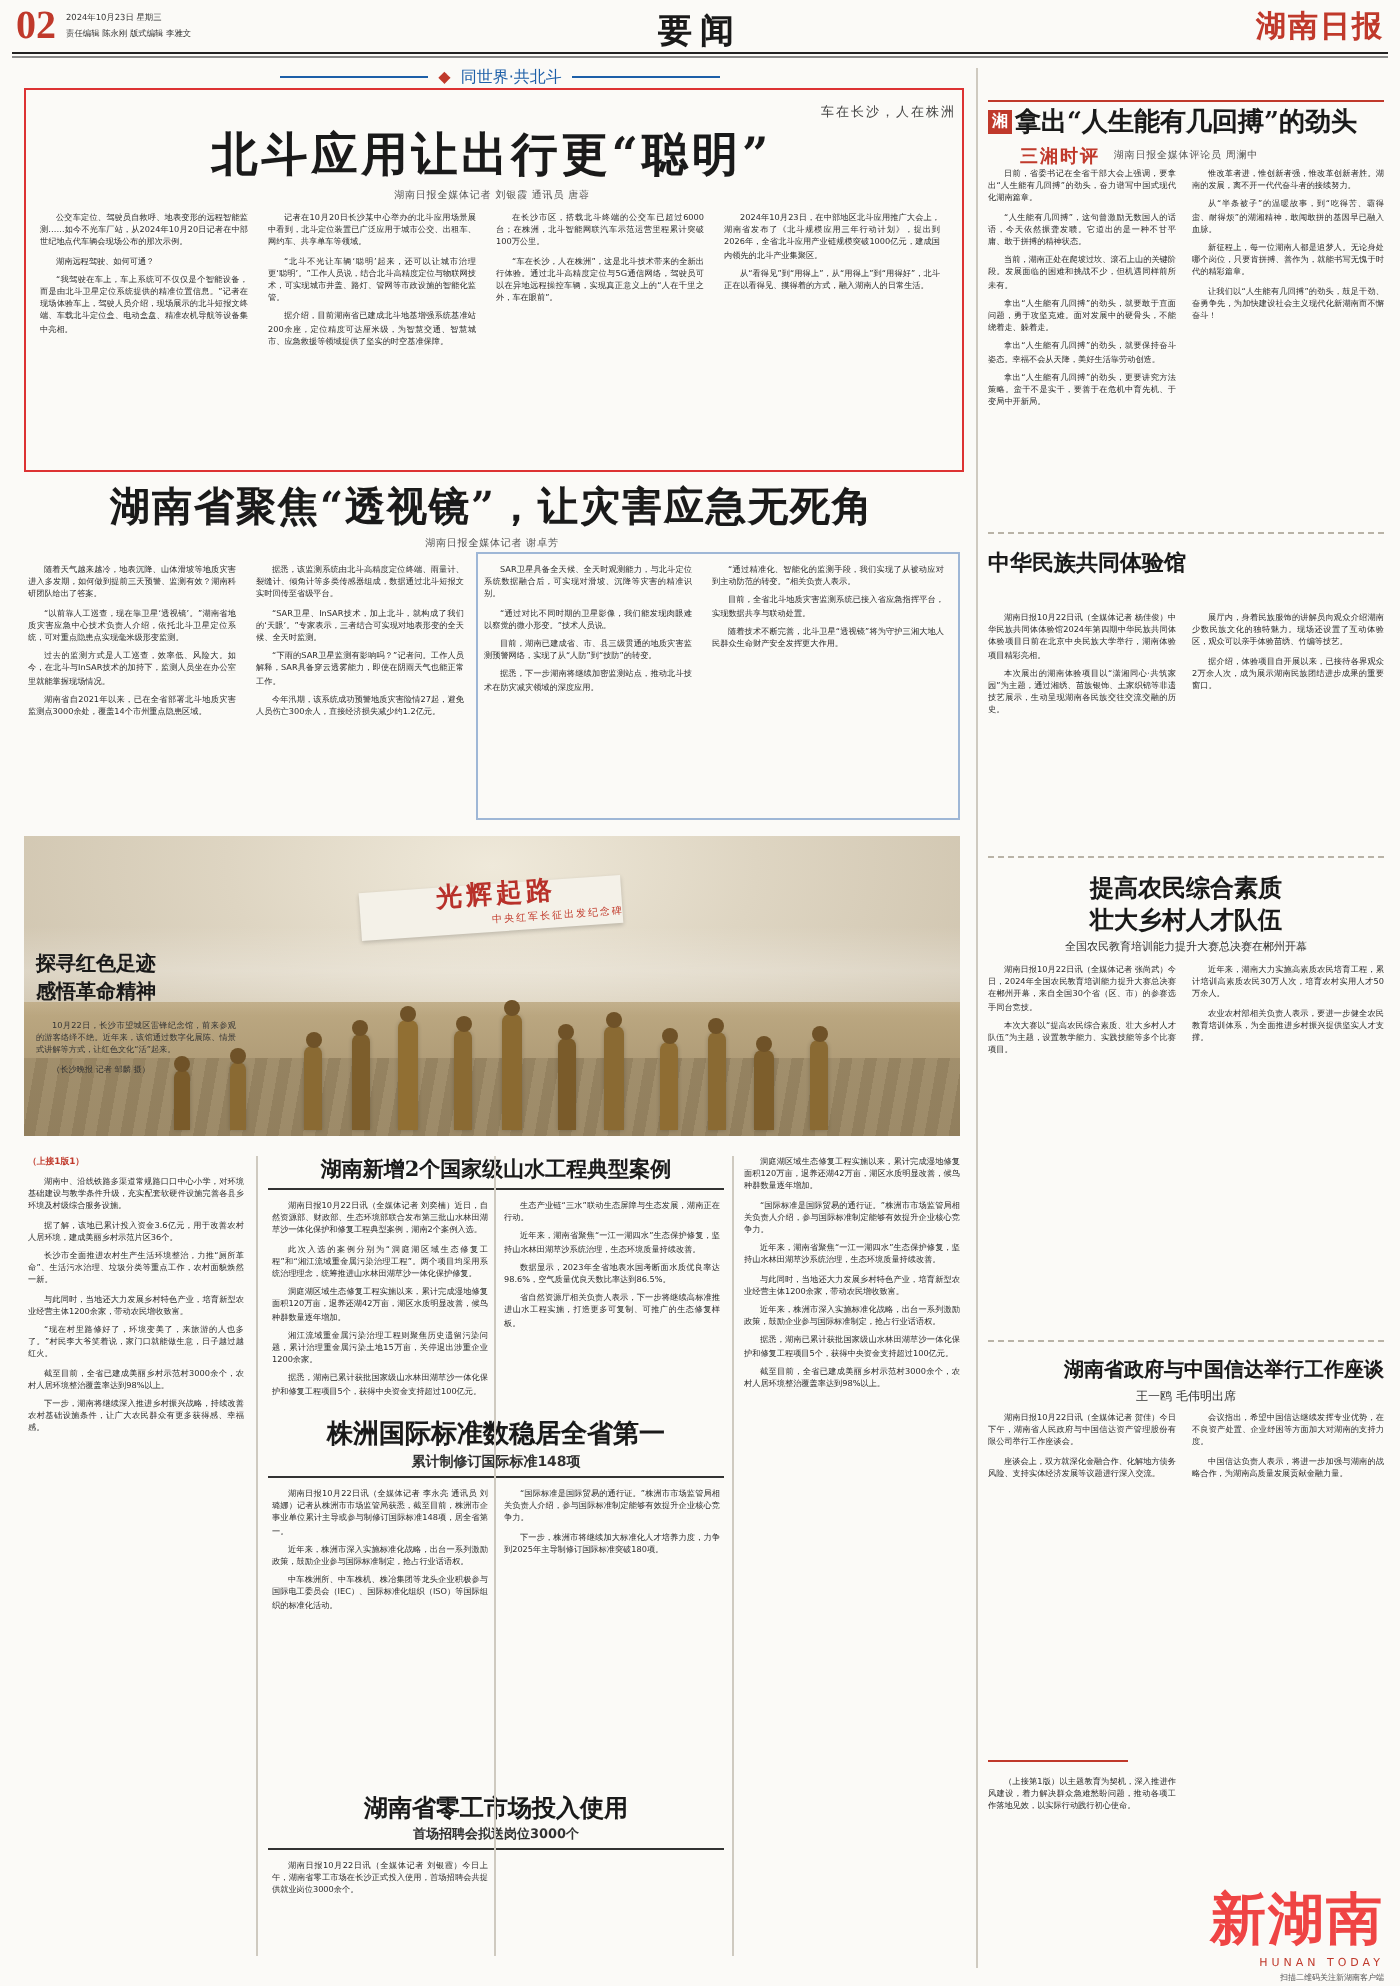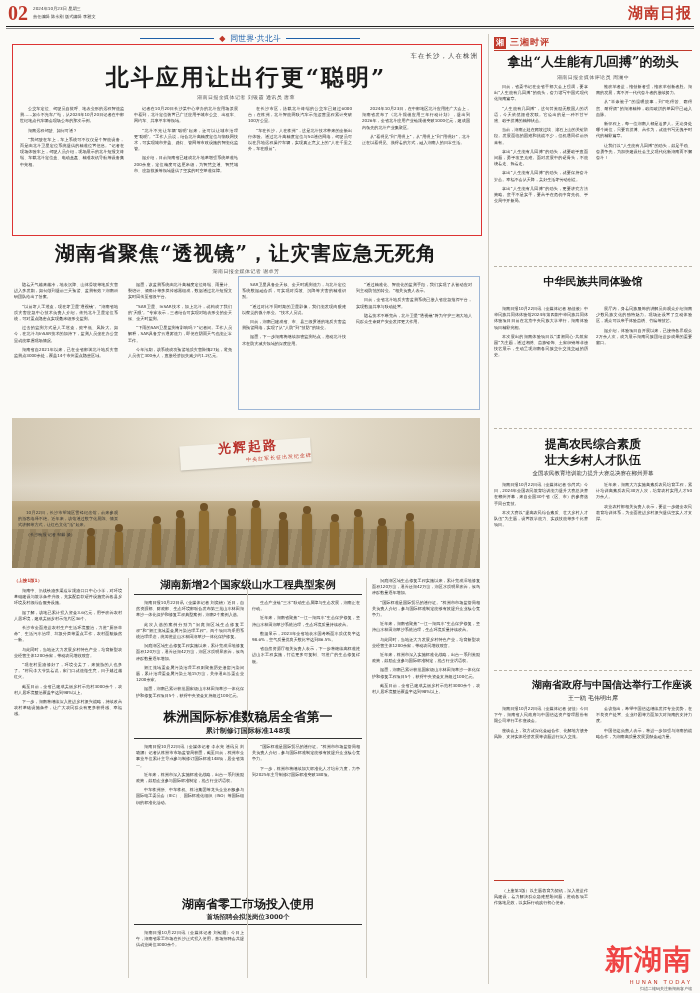--- a/index.html
+++ b/index.html
@@ -50,41 +50,42 @@
   .fig{position:absolute;bottom:0;background:#8a6a33;border-radius:4px 4px 0 0;box-shadow:0 0 2px rgba(0,0,0,.2);}
   .fig:after{content:"";position:absolute;left:50%;top:-7px;transform:translateX(-50%);width:8px;height:8px;border-radius:50%;background:#6f5228;}
   .photo .dust{position:absolute;left:0;right:0;top:30%;height:30%;background:linear-gradient(transparent,rgba(255,255,255,.25),transparent);}
 
   .cap-title{font-weight:bold;font-family:"DejaVu Serif",serif;}
   .cap-body{font-size:4.1px;line-height:6.2px;color:#333;text-align:justify;}
 
   
   .rbadge{display:flex;align-items:center;gap:4px;}
   .rbadge .sq{width:12px;height:12px;background:#c0392b;color:#fff;font-size:8px;font-weight:bold;display:flex;align-items:center;justify-content:center;font-family:"DejaVu Serif",serif;}
-  .rbadge .tx{font-size:9px;font-weight:bold;color:#c0392b;font-family:Liberation Mono, monospace;letter-spacing:1px;}
+  .rbadge .tx{font-size:9px;font-weight:bold;color:#c0392b;font-family:Liberation Mono, monospace;letter-spacing:1px;margin-top:36px;}
   .rtitle{font-weight:bold;font-family:"DejaVu Serif",serif;}
   .dashrule{height:0;border-top:1px dashed #b9b3a7;}
 
   .logo-nx{position:absolute;right:8px;bottom:8px;text-align:right;}
   .logo-nx .cn{font-size:28px;font-weight:bold;color:#ef4444;font-family:"DejaVu Serif",serif;letter-spacing:1px;}
   .logo-nx .en{font-size:5.5px;color:#c0392b;letter-spacing:2px;}
   .logo-sub{font-size:4px;color:#555;}
   .redline{background:#c0392b;height:1.4px;}
 </style>
 </head>
 <body>
 
 <div class="page">
 
   <div class="masthead">
     <div class="pg-num">02</div>
     <div class="pg-meta">
       <div>2024年10月23日 星期三</div>
       <div>责任编辑 陈永刚  版式编辑 李雅文</div>
     </div>
+    <div class="head-title">要闻</div>
     <div class="brand">湖南日报</div>
   </div>
   <div class="rule"></div>
   <div class="rule2"></div>
 
   <div class="col-rule" style="left:488px;top:34px;height:950px;"></div>
 
   <div style="position:absolute;left:140px;top:33px;width:220px;" class="kicker">
     <span style="flex:1;height:1px;background:#1d5fa8;"></span>
     <span class="ico">◆</span>
@@ -164,20 +165,22 @@
       <div class="fig" style="left:62%;width:10px;height:52px;"></div>
       <div class="fig" style="left:68%;width:9px;height:44px;background:#8f6d33;"></div>
       <div class="fig" style="left:73%;width:9px;height:49px;"></div>
       <div class="fig" style="left:78%;width:10px;height:40px;background:#7d5e2c;"></div>
       <div class="fig" style="left:84%;width:9px;height:45px;"></div>
       <div class="fig" style="left:22%;width:8px;height:34px;background:#8a6a33;"></div>
       <div class="fig" style="left:16%;width:8px;height:30px;background:#7a5b2a;"></div>
     </div>
   </div>
 
+  <div class="cap-title" style="position:absolute;left:18px;top:476px;width:100px;font-size:10px;line-height:14px;white-space:pre-line;">探寻红色足迹
+感悟革命精神</div>
   <div class="cap-body" style="position:absolute;left:18px;top:510px;width:100px;">
     <p style="margin:0 0 3px 0;text-indent:8px;">10月22日，长沙市望城区雷锋纪念馆，前来参观的游客络绎不绝。近年来，该馆通过数字化展陈、情景式讲解等方式，让红色文化“活”起来。</p>
     <p style="margin:0;text-indent:8px;">（长沙晚报 记者 邹麟 摄）</p>
   </div>
 
   <div style="position:absolute;left:14px;top:578px;width:108px;font-size:4.4px;color:#c0392b;font-weight:bold;">（上接1版1）</div>
   <div class="body" style="position:absolute;left:14px;top:588px;width:108px;height:390px;overflow:hidden;">
     <p>湖南中、沿线铁路多渠道常规路口口中心小学，对环境基础建设与教学条件升级，充实配套软硬件设施完善各县乡环境及村级综合服务设施。</p>
     <p>据了解，该地已累计投入资金3.6亿元，用于改善农村人居环境，建成美丽乡村示范片区36个。</p>
     <p>长沙市全面推进农村生产生活环境整治，力推“厕所革命”、生活污水治理、垃圾分类等重点工作，农村面貌焕然一新。</p>
@@ -258,21 +261,21 @@
   </div>
   <div class="body" style="position:absolute;left:596px;top:84px;width:96px;">
     <p>惟改革者进，惟创新者强，惟改革创新者胜。湖南的发展，离不开一代代奋斗者的接续努力。</p>
     <p>从“半条被子”的温暖故事，到“吃得苦、霸得蛮、耐得烦”的湖湘精神，敢闯敢拼的基因早已融入血脉。</p>
     <p>新征程上，每一位湖南人都是追梦人。无论身处哪个岗位，只要肯拼搏、善作为，就能书写无愧于时代的精彩篇章。</p>
     <p>让我们以“人生能有几回搏”的劲头，鼓足干劲、奋勇争先，为加快建设社会主义现代化新湖南而不懈奋斗！</p>
   </div>
 
   <div class="dashrule" style="position:absolute;left:494px;top:266px;width:198px;"></div>
 
-  <div class="rtitle" style="position:absolute;left:494px;top:274px;width:198px;font-size:11px;text-align:center;">中华民族共同体验馆</div>
+  <div class="rtitle" style="position:absolute;left:494px;top:274px;width:198px;font-size:11px;text-align:left;">中华民族共同体验馆</div>
   <div class="body" style="position:absolute;left:494px;top:306px;width:94px;">
     <p>湖南日报10月22日讯（全媒体记者 杨佳俊）中华民族共同体体验馆2024年第四期中华民族共同体体验项目日前在北京中央民族大学举行，湖南体验项目精彩亮相。</p>
     <p>本次展出的湖南体验项目以“潇湘同心·共筑家园”为主题，通过湘绣、苗族银饰、土家织锦等非遗技艺展示，生动呈现湖南各民族交往交流交融的历史。</p>
   </div>
   <div class="body" style="position:absolute;left:596px;top:306px;width:96px;">
     <p>展厅内，身着民族服饰的讲解员向观众介绍湖南少数民族文化的独特魅力。现场还设置了互动体验区，观众可以亲手体验苗绣、竹编等技艺。</p>
     <p>据介绍，体验项目自开展以来，已接待各界观众2万余人次，成为展示湖南民族团结进步成果的重要窗口。</p>
   </div>
 
   <div class="dashrule" style="position:absolute;left:494px;top:428px;width:198px;"></div>

